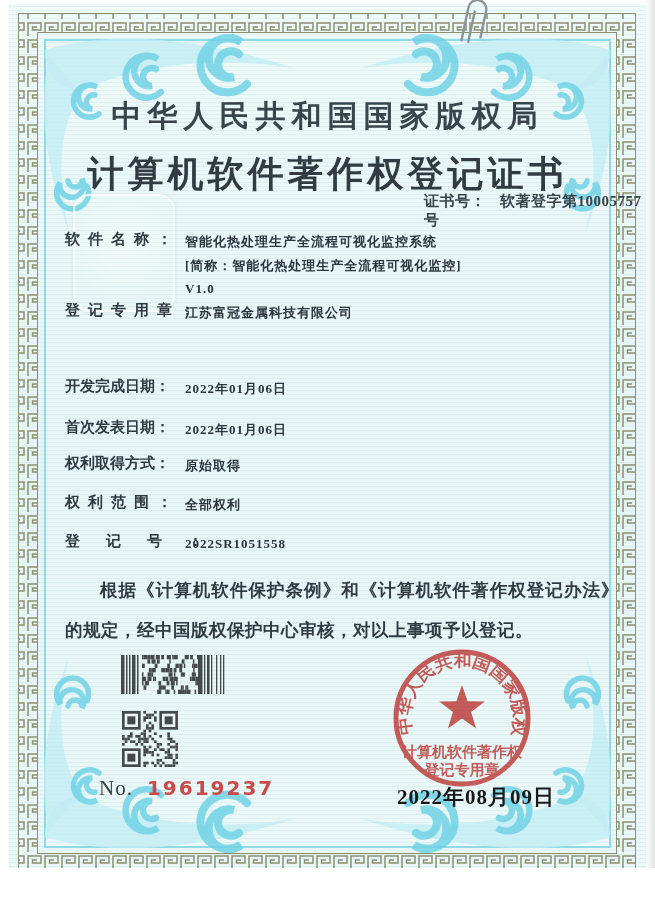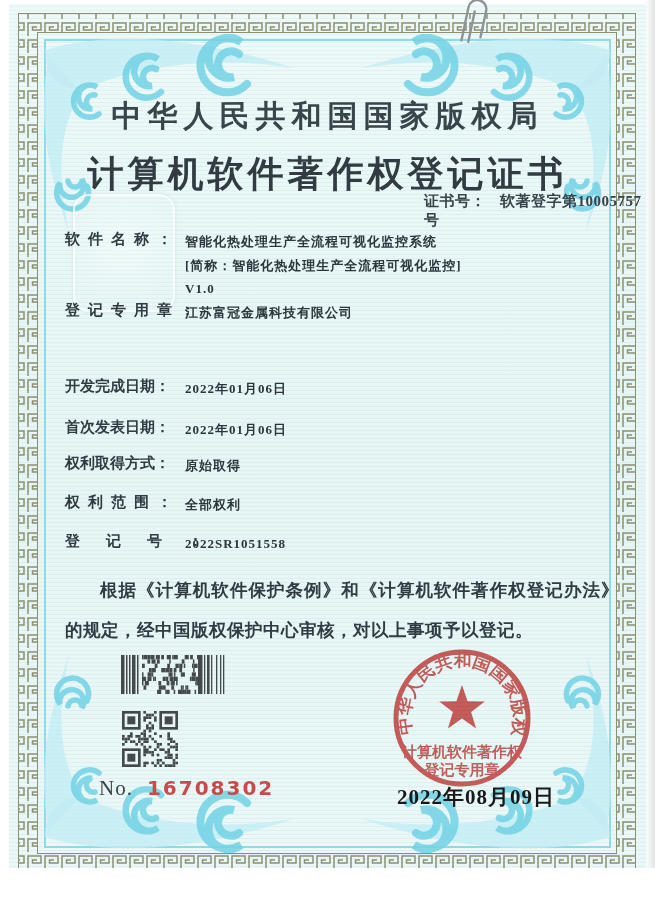--- a/index.html
+++ b/index.html
@@ -413,21 +413,21 @@
         <rect x="37.33333333333333" y="0" width="18.666666666666664" height="18.666666666666664" fill="#44494c"></rect>
         <rect x="40" y="2.6666666666666665" width="13.333333333333332" height="13.333333333333332" fill="#eaf6f5"></rect>
         <rect x="42.666666666666664" y="5.333333333333333" width="8" height="8" fill="#44494c"></rect>
         <rect x="0" y="37.33333333333333" width="18.666666666666664" height="18.666666666666664" fill="#44494c"></rect>
         <rect x="2.6666666666666665" y="40" width="13.333333333333332" height="13.333333333333332" fill="#eaf6f5"></rect>
         <rect x="5.333333333333333" y="42.666666666666664" width="8" height="8" fill="#44494c"></rect>
       </svg>
 
     <div class="serial">
       <span class="no">No.</span>
-      <span class="num">16708302</span>
+      <span class="num">19619237</span>
     </div>
 
     <svg class="seal" width="170" height="170" viewBox="0 0 170 170">
       <defs>
         <path id="sealArc" d="M 36.1 102.8 A 52 52 0 1 1 133.9 102.8" fill="none"></path>
       </defs>
       <circle cx="85" cy="85" r="66" fill="none" stroke="#d5514e" stroke-width="5"></circle>
       <text font-size="16.5" font-weight="700" fill="#d5514e" font-family="'Liberation Serif','DejaVu Serif',serif">
         <textPath href="#sealArc" startOffset="2" textLength="214" lengthAdjust="spacingAndGlyphs">中华人民共和国国家版权局</textPath>
       </text>

